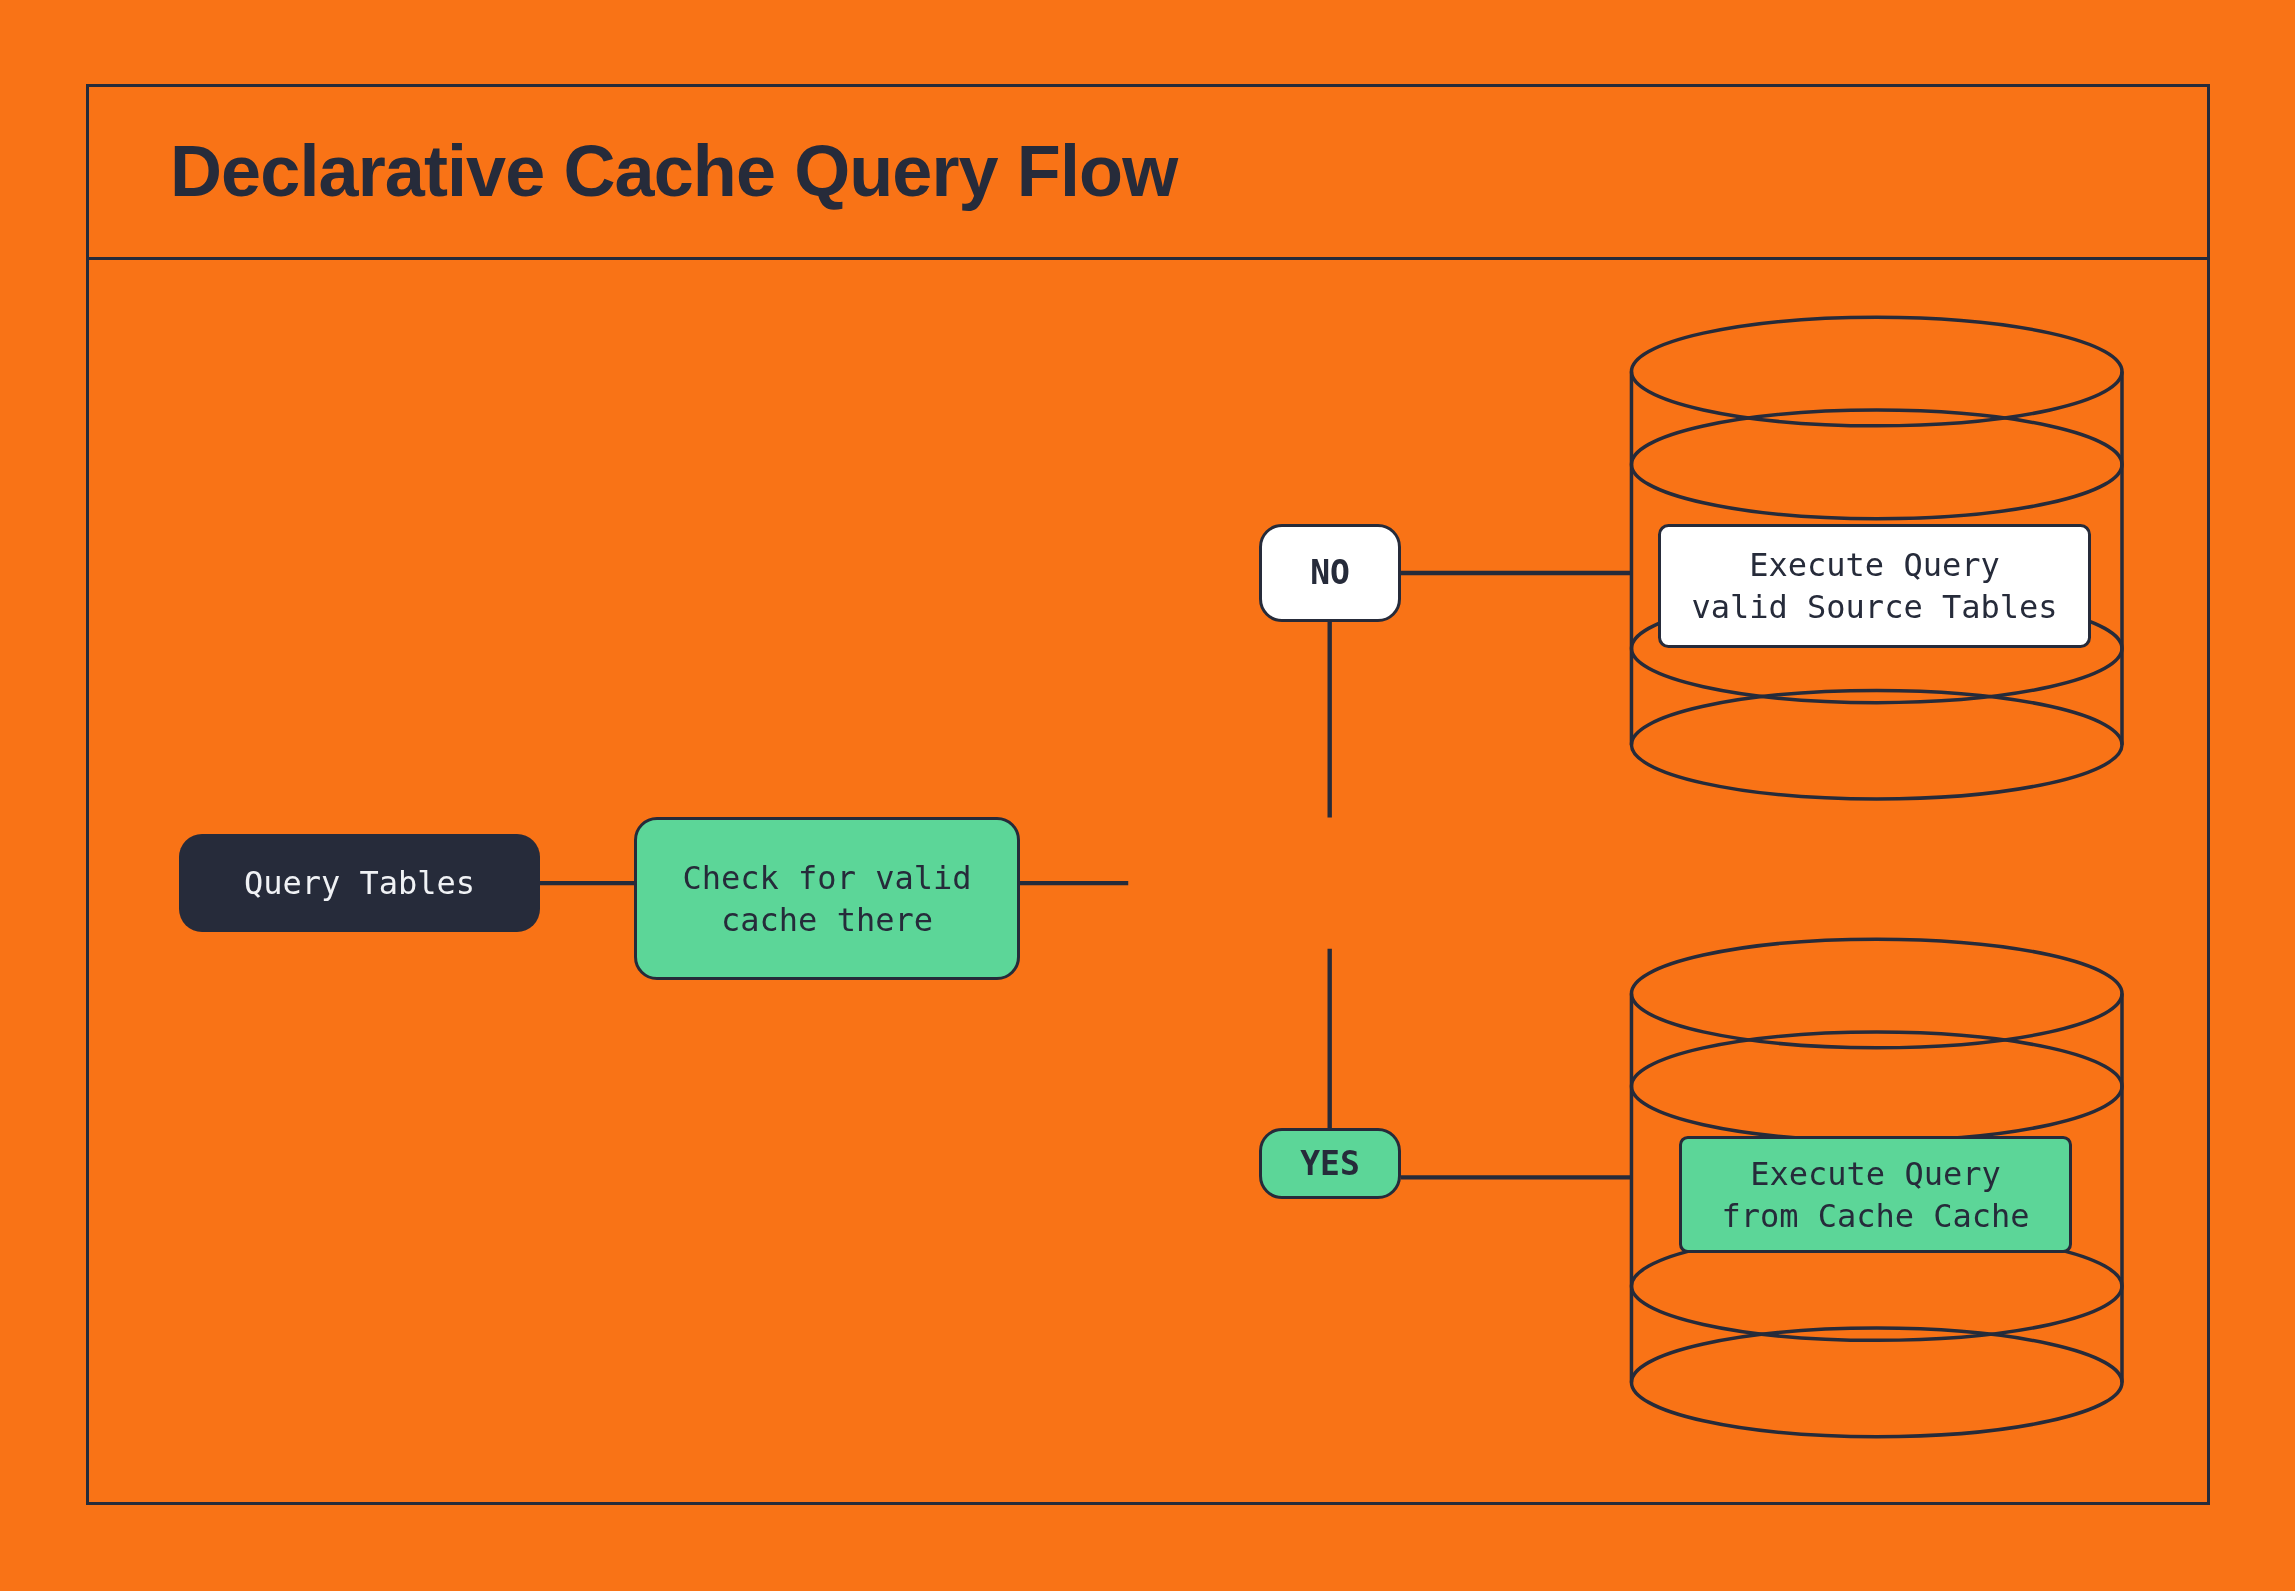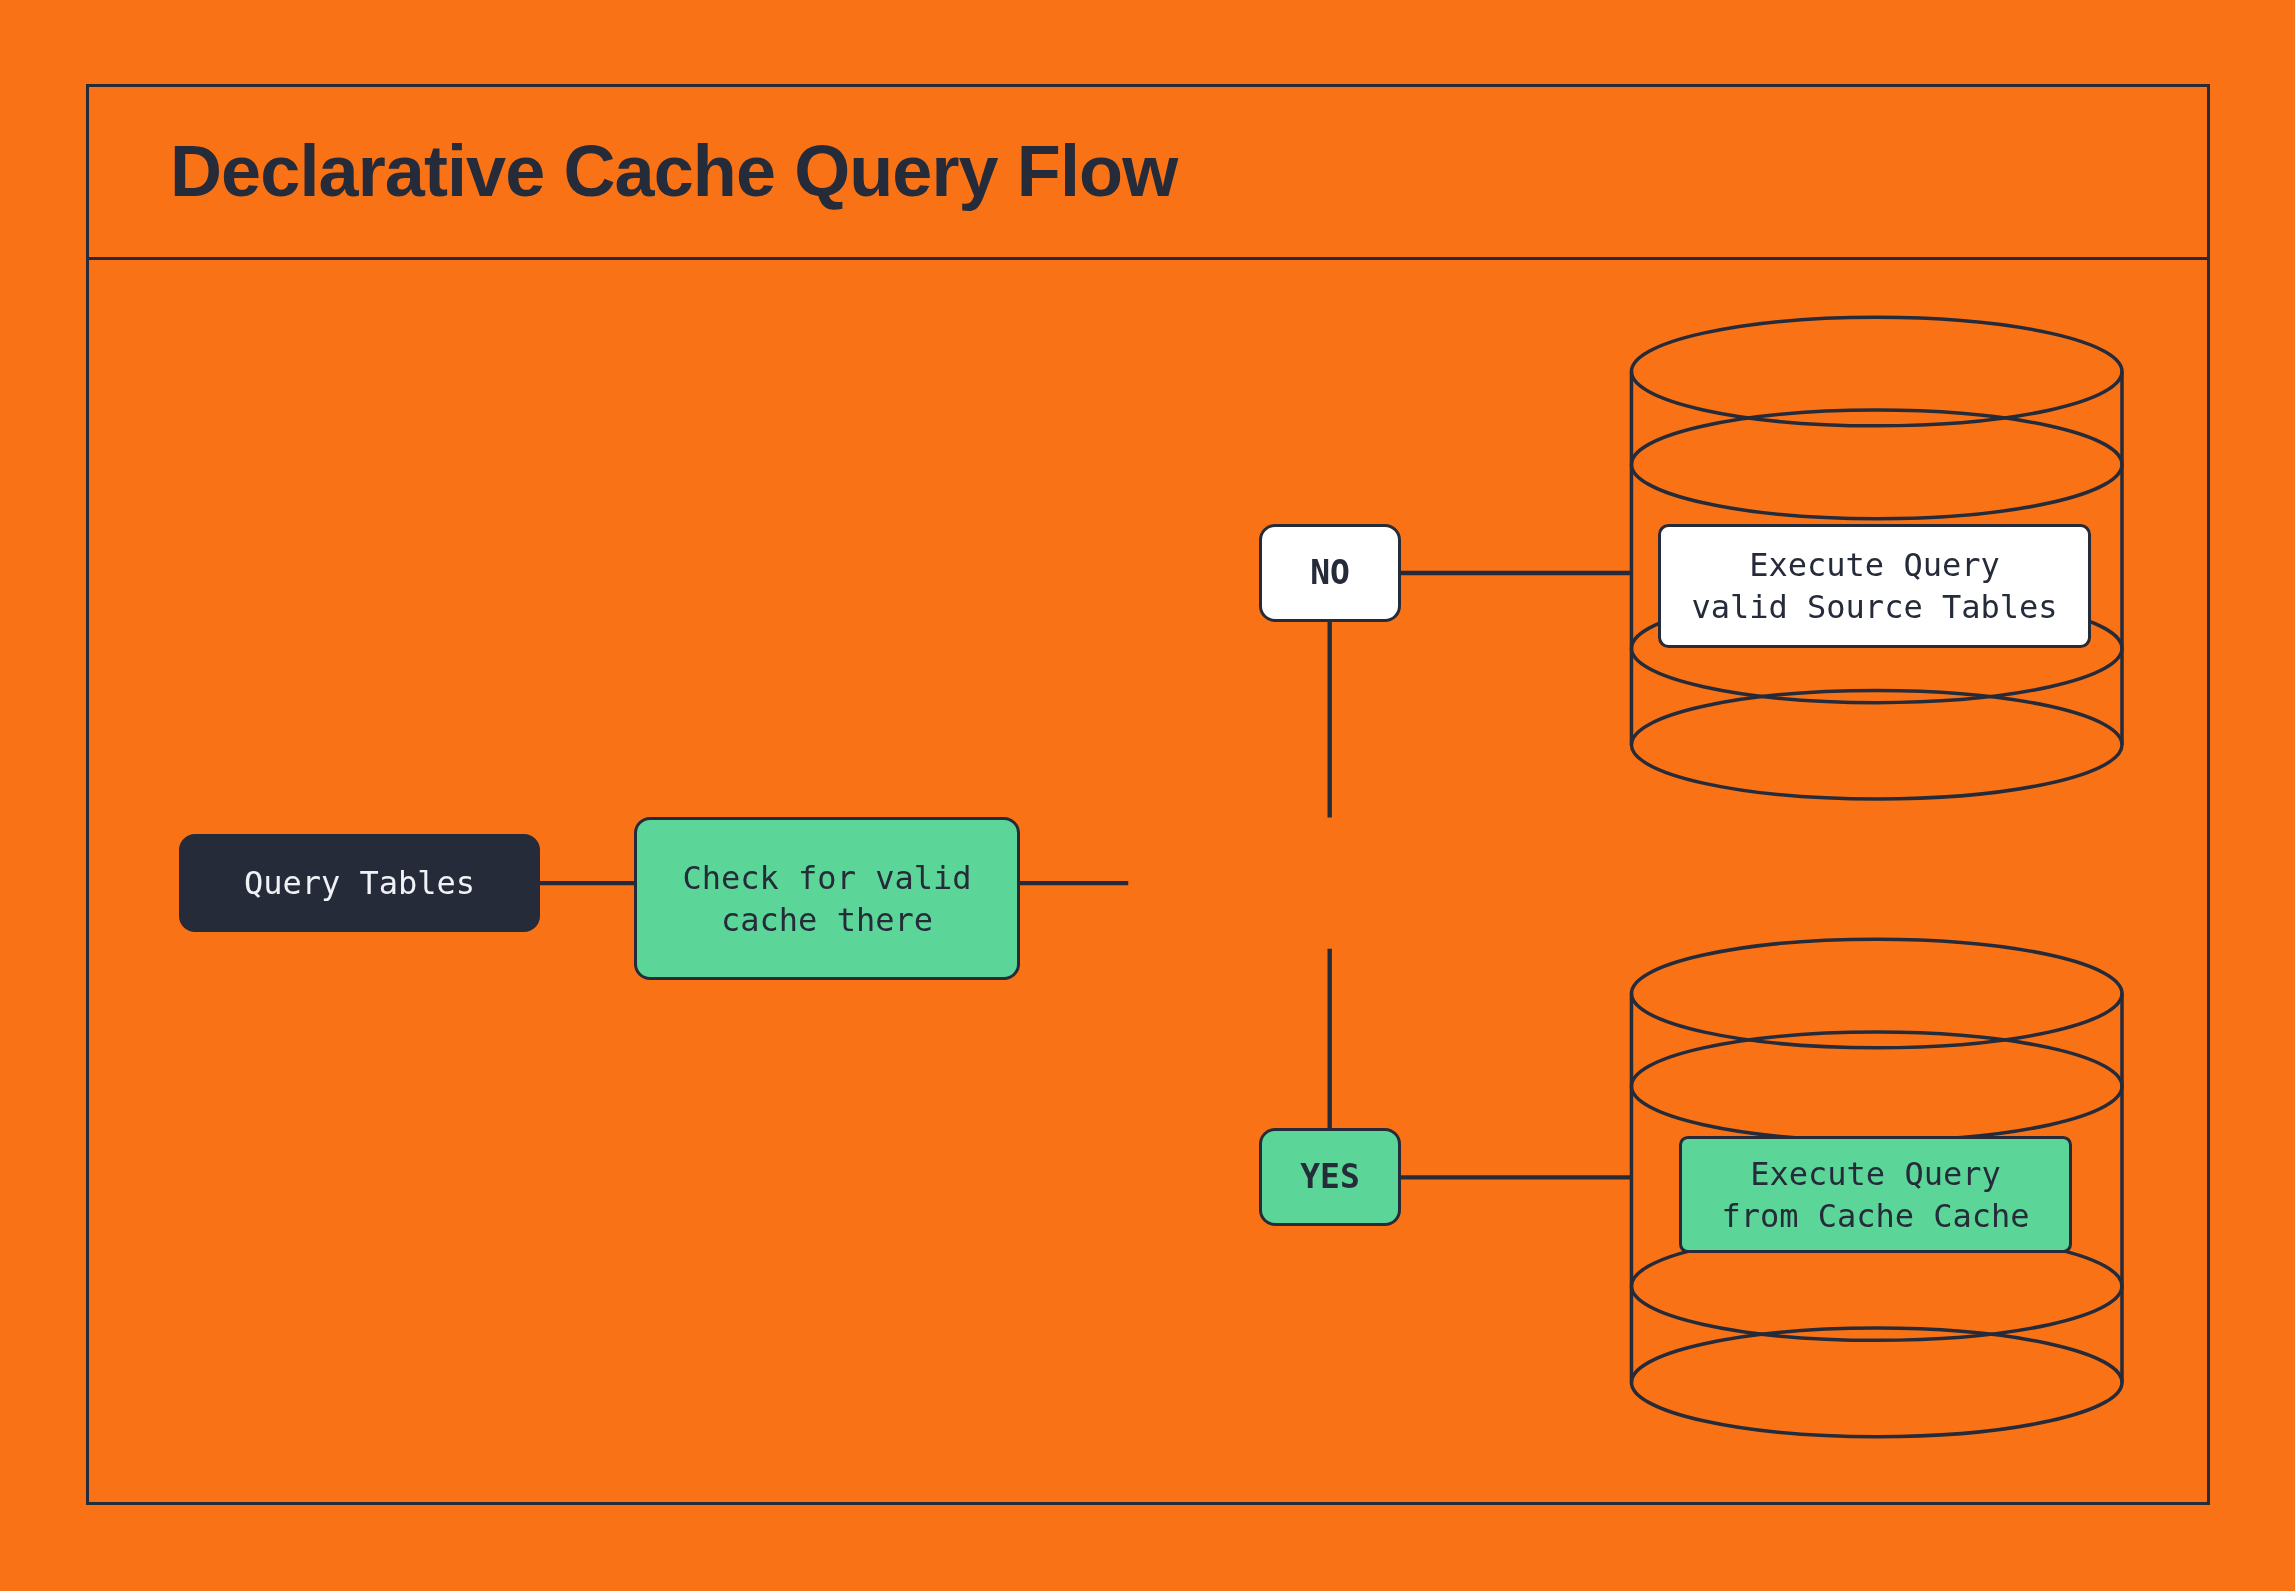--- a/index.html
+++ b/index.html
@@ -25,31 +25,31 @@
     font-family: "Liberation Sans", sans-serif;
   }
 
   svg.layer { position: absolute; left: 0; top: 0; width: 2295px; height: 1591px; }
 
   .node {
     position: absolute; display: flex; flex-direction: column;
     align-items: center; justify-content: center;
     font-family: "DejaVu Sans Mono", monospace;
     font-size: 32px; line-height: 42px; text-align: center;
-    border-radius: 16px; white-space: nowrap;
+    border-radius: 23px; white-space: nowrap;
   }
   .node.dark   { background: #262b3a; color: #f0f2f5; }
   .node.green  { background: #5cd698; color: #262b3a; border: 3.5px solid #262b3a; }
   .node.white  { background: #ffffff; color: #262b3a; border: 3.5px solid #262b3a; }
 
   #query-request   { left: 179px;  top: 834px;  width: 361px; height: 98px; }
   #check-cache     { left: 634px;  top: 817px;  width: 386px; height: 163px; }
   #decision        { left: 1128px; top: 817px;  width: 412px; height: 131px; border-radius: 19px; }
   #no-node         { left: 1259px; top: 524px;  width: 142px; height: 98px; font-weight: bold; font-size: 33px; }
-  #yes-node        { left: 1259px; top: 1128px; width: 142px; height: 98px; font-weight: bold; font-size: 33px; }
+  #yes-node        { left: 1259px; top: 1128px; width: 142px; height: 71px; font-weight: bold; font-size: 33px; }
   #source-db-label { left: 1658px; top: 524px;  width: 433px; height: 124px; border-radius: 10.5px; }
   #cache-db-label  { left: 1679px; top: 1136px; width: 393px; height: 117px; border-radius: 8.8px; }
 </style>
 </head>
 <body>
 
 <div class="canvas">
 
   <svg class="layer" viewBox="0 0 2620 1816" fill="none" stroke="#262b3a" stroke-width="5">
     <g>

